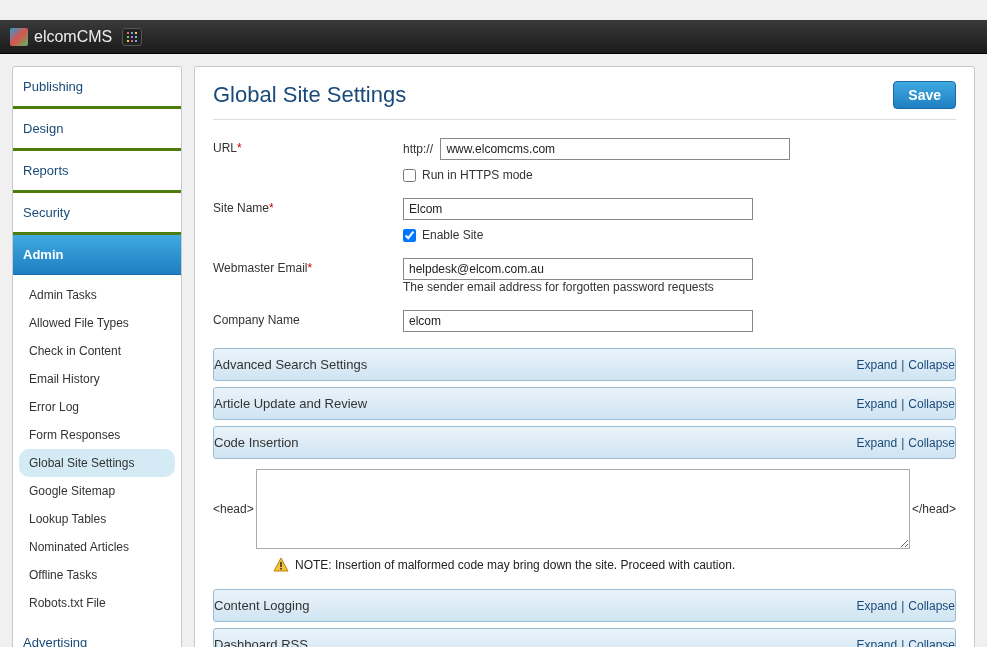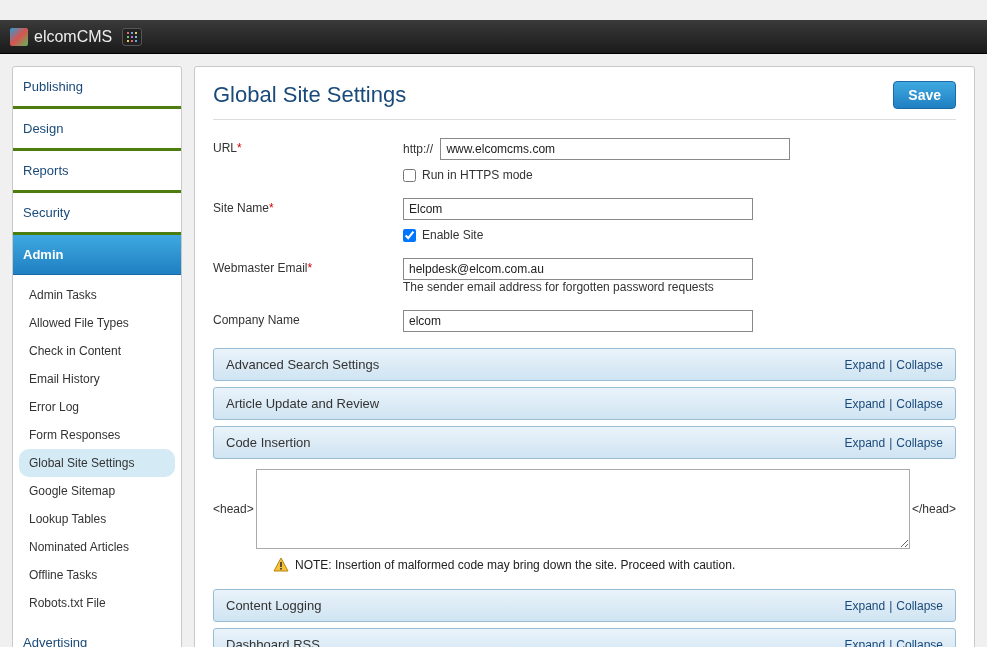--- a/index.html
+++ b/index.html
@@ -28,21 +28,21 @@
     .form-row { display: flex; align-items: flex-start; margin-bottom: 16px; }
     .form-label { width: 190px; flex-shrink: 0; color: #333; padding-top: 3px; }
     .req { color: #c00; }
     .form-field { flex: 1; }
     .text-input { border: 1px solid #888; padding: 3px 5px; font-size: 12px; width: 350px; background: #fff; color: #222; }
     .text-input.url { width: 350px; }
     .prefix { margin-right: 4px; color: #333; }
     .check-row { display: flex; align-items: center; gap: 6px; margin-top: 8px; }
     .help-text { color: #333; font-size: 12px; }
 
-    .accordion { border: 1px solid #9bbdd4; background: linear-gradient(#eaf3fa, #cfe4f2); border-radius: 3px; padding: 8px 12px; display: flex; justify-content: space-between; align-items: center; margin-bottom: 6px; color: #1a4a7a; }
+    .accordion { border: 1px solid #9bbdd4; background: linear-gradient(#eaf3fa, #cfe4f2); border-radius: 3px; padding: 8px 0; display: flex; justify-content: space-between; align-items: center; margin-bottom: 6px; color: #1a4a7a; }
     .accordion .title { font-size: 13px; color: #333; }
     .acc-actions { color: #1a4a7a; font-size: 12px; }
     .acc-actions span { cursor: pointer; }
     .acc-sep { margin: 0 4px; color: #1a4a7a; }
 
     .code-block { display: flex; align-items: center; gap: 2px; margin: 10px 0 8px 0; }
     .code-tag { font-size: 12px; color: #333; }
     .code-area { flex: 1; height: 80px; border: 1px solid #aaa; resize: both; font-family: monospace; font-size: 12px; padding: 4px; }
 
     .warning-row { display: flex; align-items: center; gap: 6px; margin: 6px 0 16px 60px; color: #222; }

